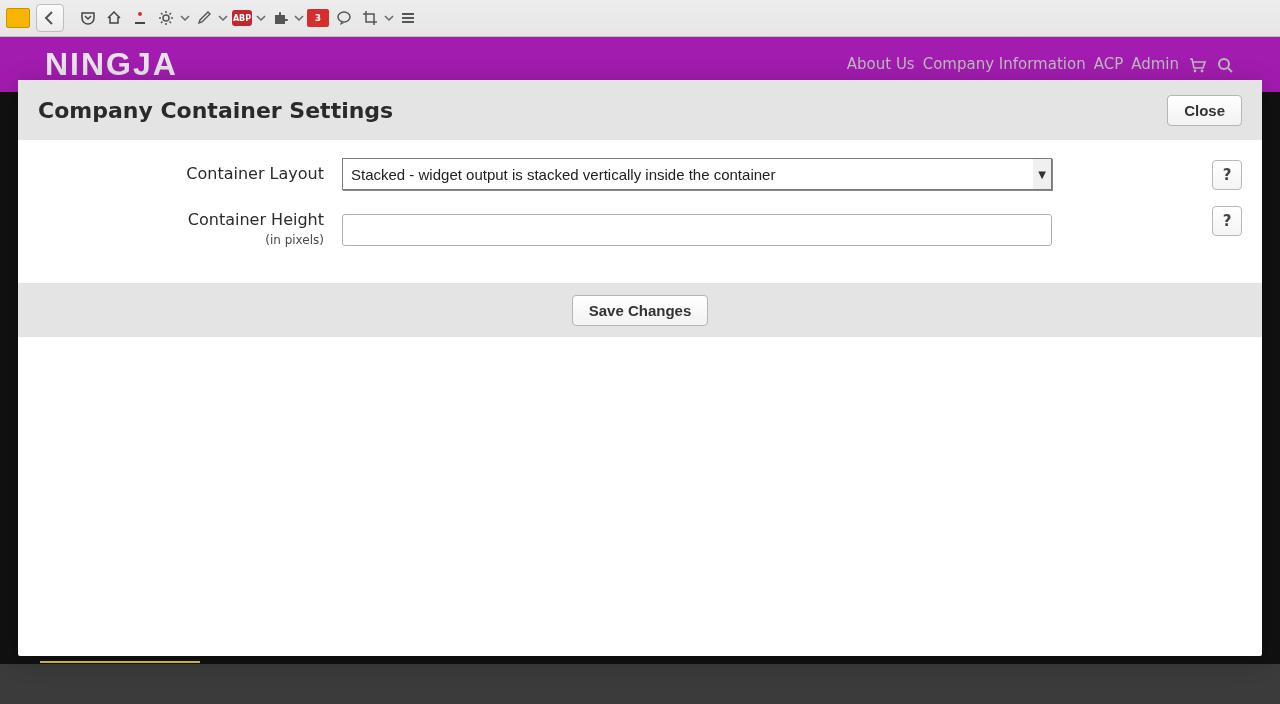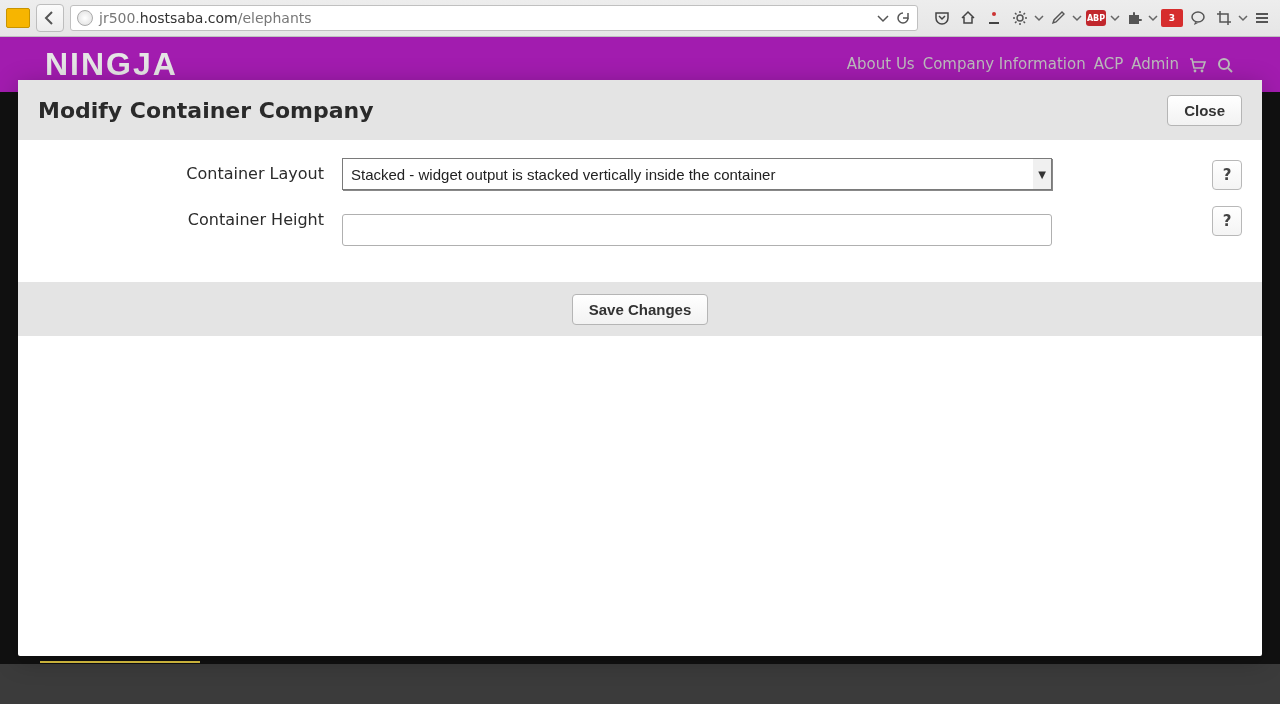--- a/index.html
+++ b/index.html
@@ -196,35 +196,20 @@
 </style>
 </head>
 <body>
 
 <div class="browser-chrome">
   <div class="yellow-square"></div>
   <div class="back-btn">
     <svg class="svg-i" viewBox="0 0 16 16">
         <path d="M10 2 L4 8 L10 14" stroke="#555" stroke-width="2" fill="none"></path>
       </svg>
-  </div>
-  <div class="url-bar">
-    <div class="globe"></div>
-    <span class="host">
-      <span>jr500.</span><span class="domain">hostsaba.com</span><span>/elephants</span>
-    </span>
-    <div class="right-ctrls">
-      <svg class="svg-i" viewBox="0 0 16 16">
-          <path d="M3 6 L8 11 L13 6" stroke="#555" stroke-width="1.5" fill="none"></path>
-        </svg>
-      <svg class="svg-i" viewBox="0 0 16 16">
-          <path d="M8 3 a5 5 0 1 0 5 5" stroke="#555" stroke-width="1.5" fill="none"></path>
-          <path d="M13 3 L13 8 L8 8" stroke="#555" stroke-width="1.5" fill="none"></path>
-        </svg>
-    </div>
   </div>
   <div class="toolbar-right">
     <div class="tb-item">
         <svg class="svg-i" viewBox="0 0 16 16">
           <path d="M2 3 h12 v5 a6 6 0 0 1 -12 0 z" fill="none" stroke="#444" stroke-width="1.5"></path>
           <path d="M5 6 l3 3 l3 -3" fill="none" stroke="#444" stroke-width="1.5"></path>
         </svg>
       </div>
     <div class="tb-item">
         <svg class="svg-i" viewBox="0 0 16 16">
@@ -325,21 +310,21 @@
           </svg>
         </span>
     </div>
   </div>
   <div class="page-footer-strip"></div>
 </div>
 
 <div class="modal-backdrop">
   <div class="modal">
     <div class="modal-titlebar">
-      <div class="modal-title">Modify Container Company</div>
+      <div class="modal-title">Company Container Settings</div>
       <button class="btn close-btn">Close</button>
     </div>
 
     <div class="modal-body">
 
       <div class="form-row">
         <div class="row-label">
           <div class="lbl-main">Container Layout</div>
         </div>
         <div class="row-control">
@@ -351,20 +336,21 @@
           </div>
         </div>
         <div class="row-aux">
           <div class="help-btn">?</div>
         </div>
       </div>
 
       <div class="form-row">
         <div class="row-label">
           <div class="lbl-main">Container Height</div>
+          <div class="lbl-sub">(in pixels)</div>
         </div>
         <div class="row-control" style="padding-top:10px;">
           <input type="text" class="text-input" value="" style="">
         </div>
         <div class="row-aux">
           <div class="help-btn">?</div>
         </div>
       </div>
 
     </div>

